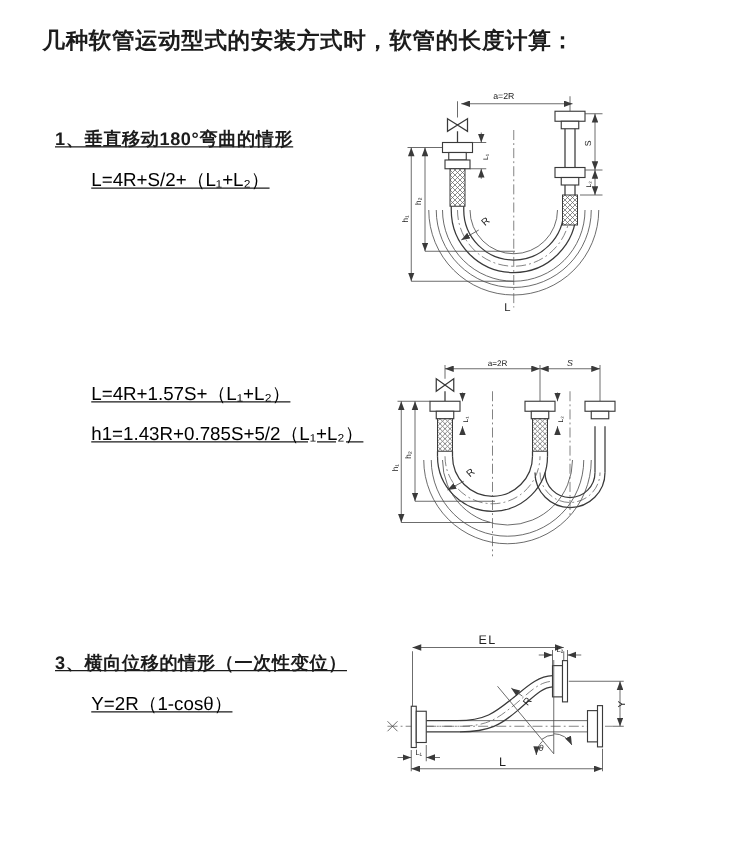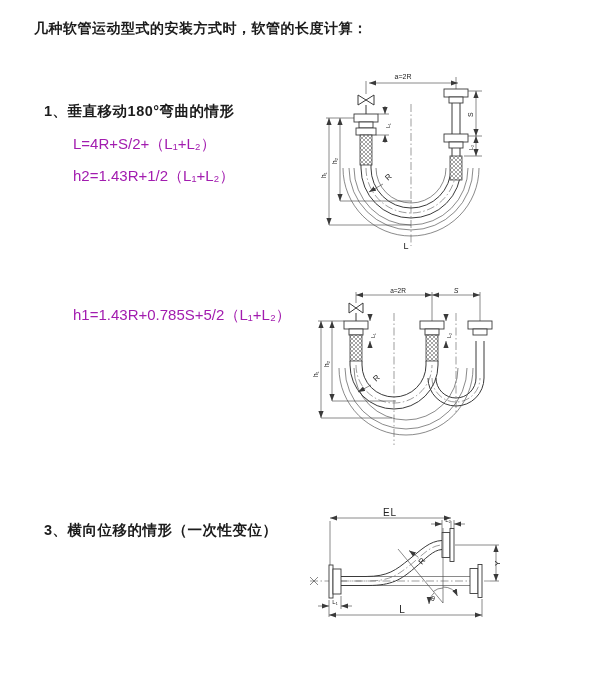--- a/index.html
+++ b/index.html
@@ -2,25 +2,25 @@
 <html><head>
 <meta charset="utf-8">
 <style>
   html,body{margin:0;padding:0;}
   body{
     width:600px;height:675px;background:#ffffff;position:relative;overflow:hidden;
     font-family:"Liberation Sans","DejaVu Sans",sans-serif;color:#1c1c1c;
   }
   .page-title{
     position:absolute;left:34px;top:20px;
-    font-size:14px;font-weight:bold;letter-spacing:0.5px;white-space:nowrap;
+    font-size:18px;font-weight:bold;letter-spacing:0.5px;white-space:nowrap;
   }
-  .section{position:absolute;left:44px;}
+  .section{position:absolute;left:44px;text-decoration:underline;}
   .section-heading{font-size:14.5px;font-weight:bold;margin:0 0 14px 0;white-space:nowrap;letter-spacing:0.5px;}
-  .formula{font-size:15px;margin:0 0 12.5px 29px;white-space:nowrap;color:#a21caf;}
+  .formula{font-size:15px;margin:0 0 12.5px 29px;white-space:nowrap;color:#000000;}
   #section-1{top:102px;}
   #section-2{top:306px;}
   #section-3{top:521px;}
   .diagram{position:absolute;}
   #diagram-1{left:308px;top:68px;}
   #diagram-2{left:308px;top:283px;}
   #diagram-3{left:298px;top:503px;}
   svg{display:block;}
   svg text{font-family:"Liberation Sans","DejaVu Sans",sans-serif;fill:#222;}
   .obj{stroke:#3a3a3a;stroke-width:1;fill:none;}
@@ -30,29 +30,30 @@
   .blk{fill:#ffffff;stroke:#3a3a3a;stroke-width:0.9;}
 </style>
 </head>
 <body>
 
 <div class="page-title">几种软管运动型式的安装方式时，软管的长度计算：</div>
 
 <div class="section" id="section-1">
   <div class="section-heading">1、垂直移动180°弯曲的情形</div>
   <div class="formula">L=4R+S/2+（L₁+L₂）</div>
-  <div class="formula">h2=1.43R+1/2（L₁+L₂）</div>
 </div>
 
 <div class="section" id="section-2">
+  <div class="formula">L=4R+1.57S+（L₁+L₂）</div>
   <div class="formula">h1=1.43R+0.785S+5/2（L₁+L₂）</div>
 </div>
 
 <div class="section" id="section-3">
   <div class="section-heading">3、横向位移的情形（一次性变位）</div>
+  <div class="formula">Y=2R（1-cosθ）</div>
 </div>
 
 <div class="diagram" id="diagram-1">
 <svg width="282" height="192" viewBox="0 0 282 192">
   <defs>
     <marker id="d1e" markerUnits="userSpaceOnUse" markerWidth="8" markerHeight="6" refX="7" refY="2.6" orient="auto">
           <path d="M0,0 L7,2.6 L0,5.2 Z" fill="#3a3a3a"></path>
         </marker>
     <marker id="d1s" markerUnits="userSpaceOnUse" markerWidth="8" markerHeight="6" refX="0" refY="2.6" orient="auto">
           <path d="M7,0 L0,2.6 L7,5.2 Z" fill="#3a3a3a"></path>

